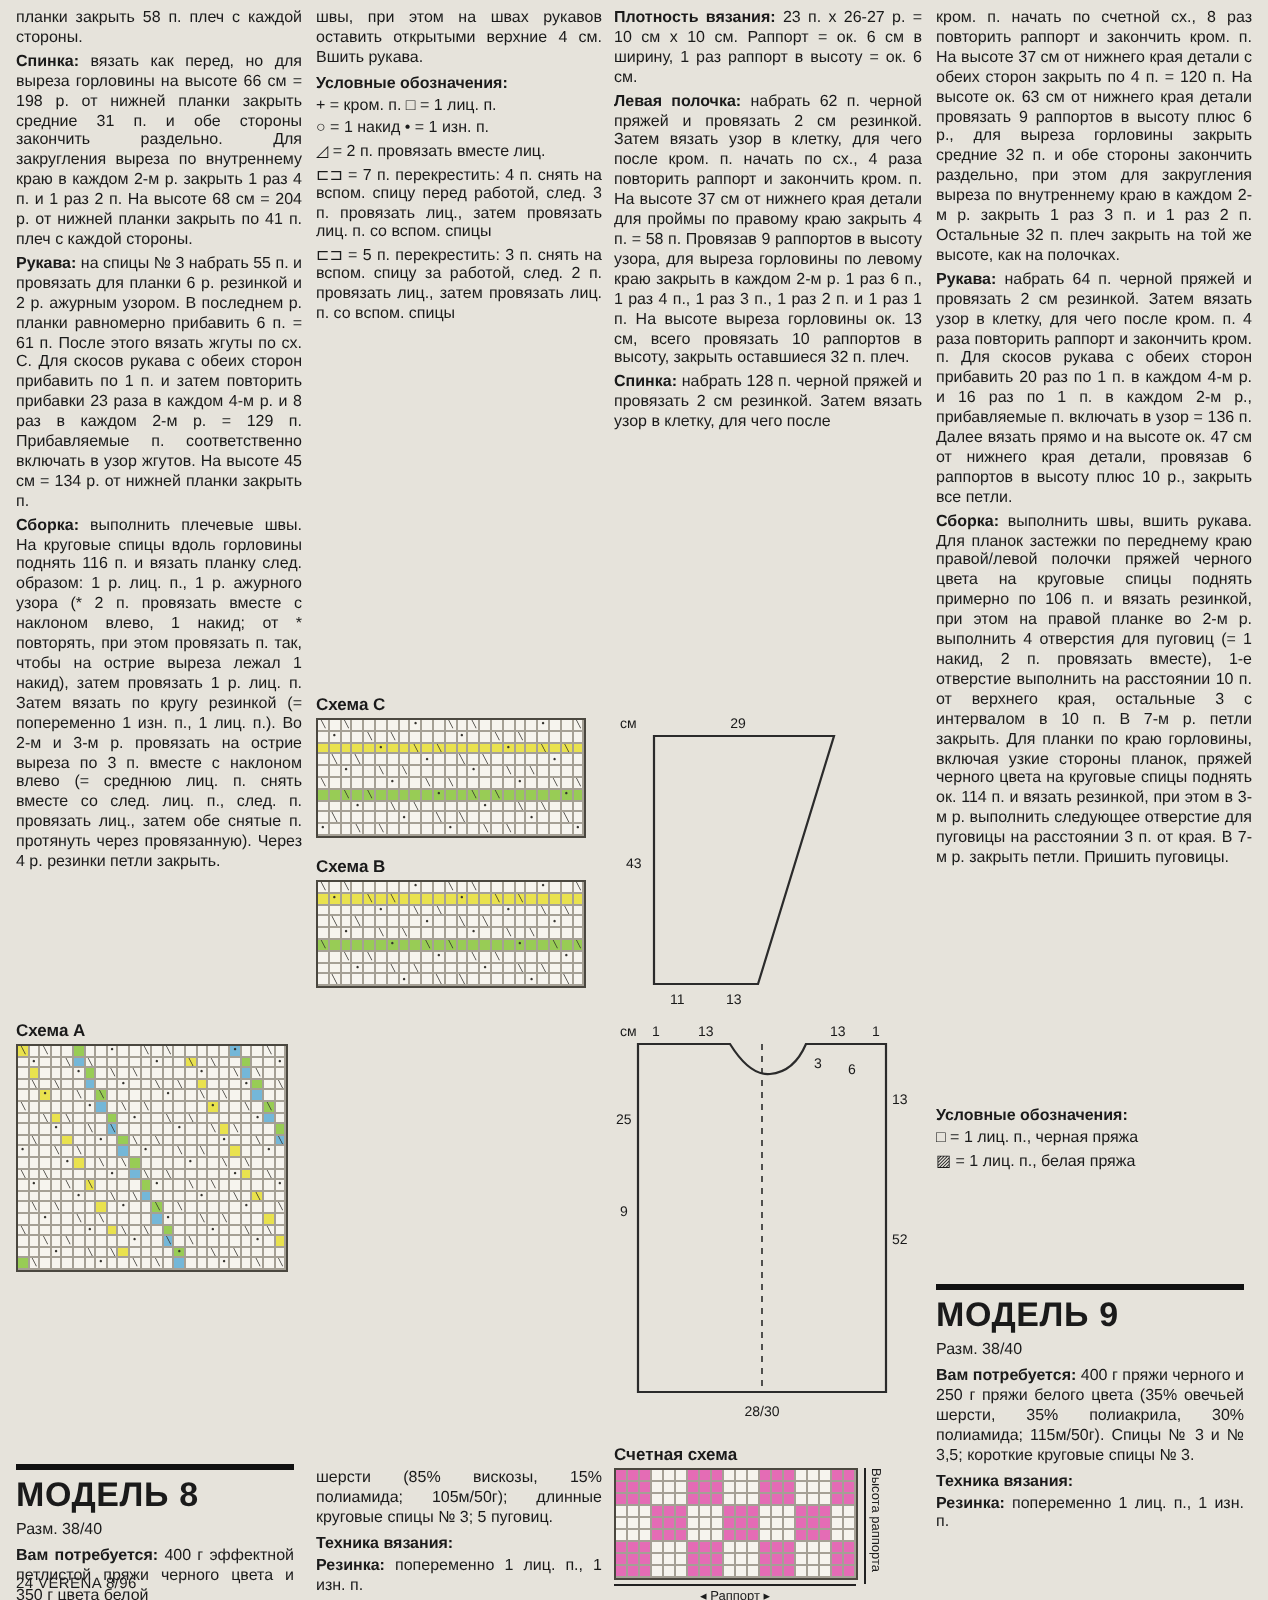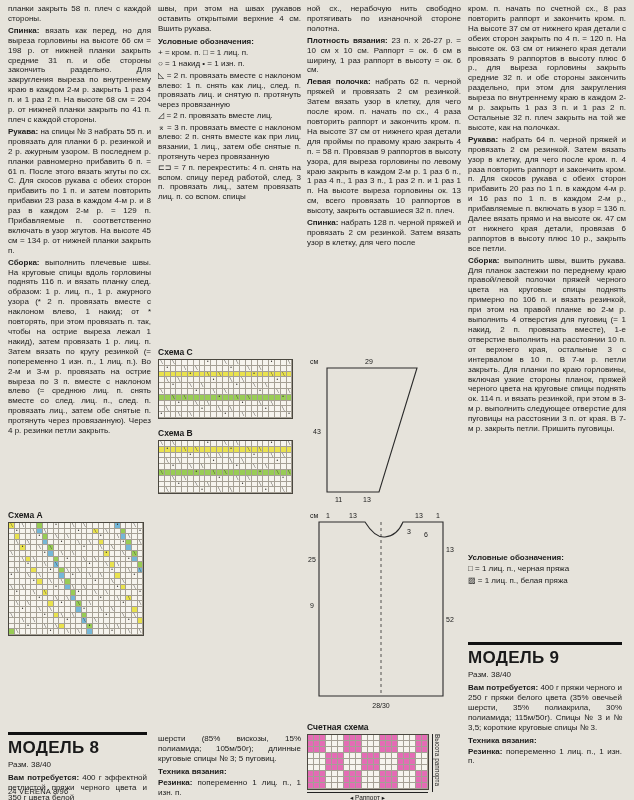--- a/index.html
+++ b/index.html
@@ -555,24 +555,23 @@
       <p class="para"><span class="lead">Вам потребуется:</span> <span>400 г эффектной петлистой пряжи черного цвета и 350 г цвета белой</span></p>
     </div>
   </div>
 
   <div class="col col2">
     <div class="text-block c2-text">
       <p class="para">швы, при этом на швах рукавов оставить открытыми верхние 4 см. Вшить рукава.</p>
       <div class="legend-title">Условные обозначения:</div>
       <div class="legend-item">+ = кром. п.      □ = 1 лиц. п.</div>
       <div class="legend-item">○ = 1 накид      • = 1 изн. п.</div>
-      <div class="legend-item">◺ = 2 п. провязать вместе с наклоном влево: 1 п. снять как лиц., след. п. провязать лиц. и снятую п. протянуть через провязанную</div>
       <div class="legend-item">◿ = 2 п. провязать вместе лиц.</div>
-      <div class="legend-item">⌅ = 3 п. провязать вместе с наклоном влево: 2 п. снять вместе как при лиц. вязании, 1 лиц., затем обе снятые п. протянуть через провязанную</div>
       <div class="legend-item">⊏⊐ = 7 п. перекрестить: 4 п. снять на вспом. спицу перед работой, след. 3 п. провязать лиц., затем провязать лиц. п. со вспом. спицы</div>
+      <div class="legend-item">⊏⊐ = 5 п. перекрестить: 3 п. снять на вспом. спицу за работой, след. 2 п. провязать лиц., затем провязать лиц. п. со вспом. спицы</div>
     </div>
 
     <div class="chart schemaC">
       <div class="chart-label">Схема С</div>
       <div class="grid" style="grid-template-columns: repeat(23, 5.8px);">
           <div class="gc" style="width: 5.8px; height: 5.8px;">╲</div>
           <div class="gc" style="width: 5.8px; height: 5.8px;"></div>
           <div class="gc" style="width: 5.8px; height: 5.8px;">╲</div>
           <div class="gc" style="width: 5.8px; height: 5.8px;"></div>
           <div class="gc" style="width: 5.8px; height: 5.8px;"></div>
@@ -1020,21 +1019,20 @@
     <div class="c2-bottom">
       <p class="para">шерсти (85% вискозы, 15% полиамида; 105м/50г); длинные круговые спицы № 3; 5 пуговиц.</p>
       <div class="tech-title">Техника вязания:</div>
       <p class="para"><span class="lead">Резинка:</span> <span>попеременно 1 лиц. п., 1 изн. п.</span></p>
       <p class="para"><span class="lead">Узор в клетку:</span> <span>вязать по счет-</span></p>
     </div>
   </div>
 
   <div class="col col3">
     <div class="text-block c3-text">
-      <p class="para">ной сх., нерабочую нить свободно протягивать по изнаночной стороне полотна.</p>
       <p class="para"><span class="lead">Плотность вязания:</span> <span>23 п. х 26-27 р. = 10 см х 10 см. Раппорт = ок. 6 см в ширину, 1 раз раппорт в высоту = ок. 6 см.</span></p>
       <p class="para"><span class="lead">Левая полочка:</span> <span>набрать 62 п. черной пряжей и провязать 2 см резинкой. Затем вязать узор в клетку, для чего после кром. п. начать по сх., 4 раза повторить раппорт и закончить кром. п. На высоте 37 см от нижнего края детали для проймы по правому краю закрыть 4 п. = 58 п. Провязав 9 раппортов в высоту узора, для выреза горловины по левому краю закрыть в каждом 2-м р. 1 раз 6 п., 1 раз 4 п., 1 раз 3 п., 1 раз 2 п. и 1 раз 1 п. На высоте выреза горловины ок. 13 см, всего провязать 10 раппортов в высоту, закрыть оставшиеся 32 п. плеч.</span></p>
       <p class="para"><span class="lead">Спинка:</span> <span>набрать 128 п. черной пряжей и провязать 2 см резинкой. Затем вязать узор в клетку, для чего после</span></p>
     </div>
 
     <div class="schematic-wrap">
       <svg width="154" height="368" viewBox="0 0 154 368">
         <text x="3" y="10" class="sm">см</text>
         <text x="62" y="10" text-anchor="middle" class="sm">29</text>
         <polygon points="20,14 110,14 72,138 20,138" class="shape"></polygon>

